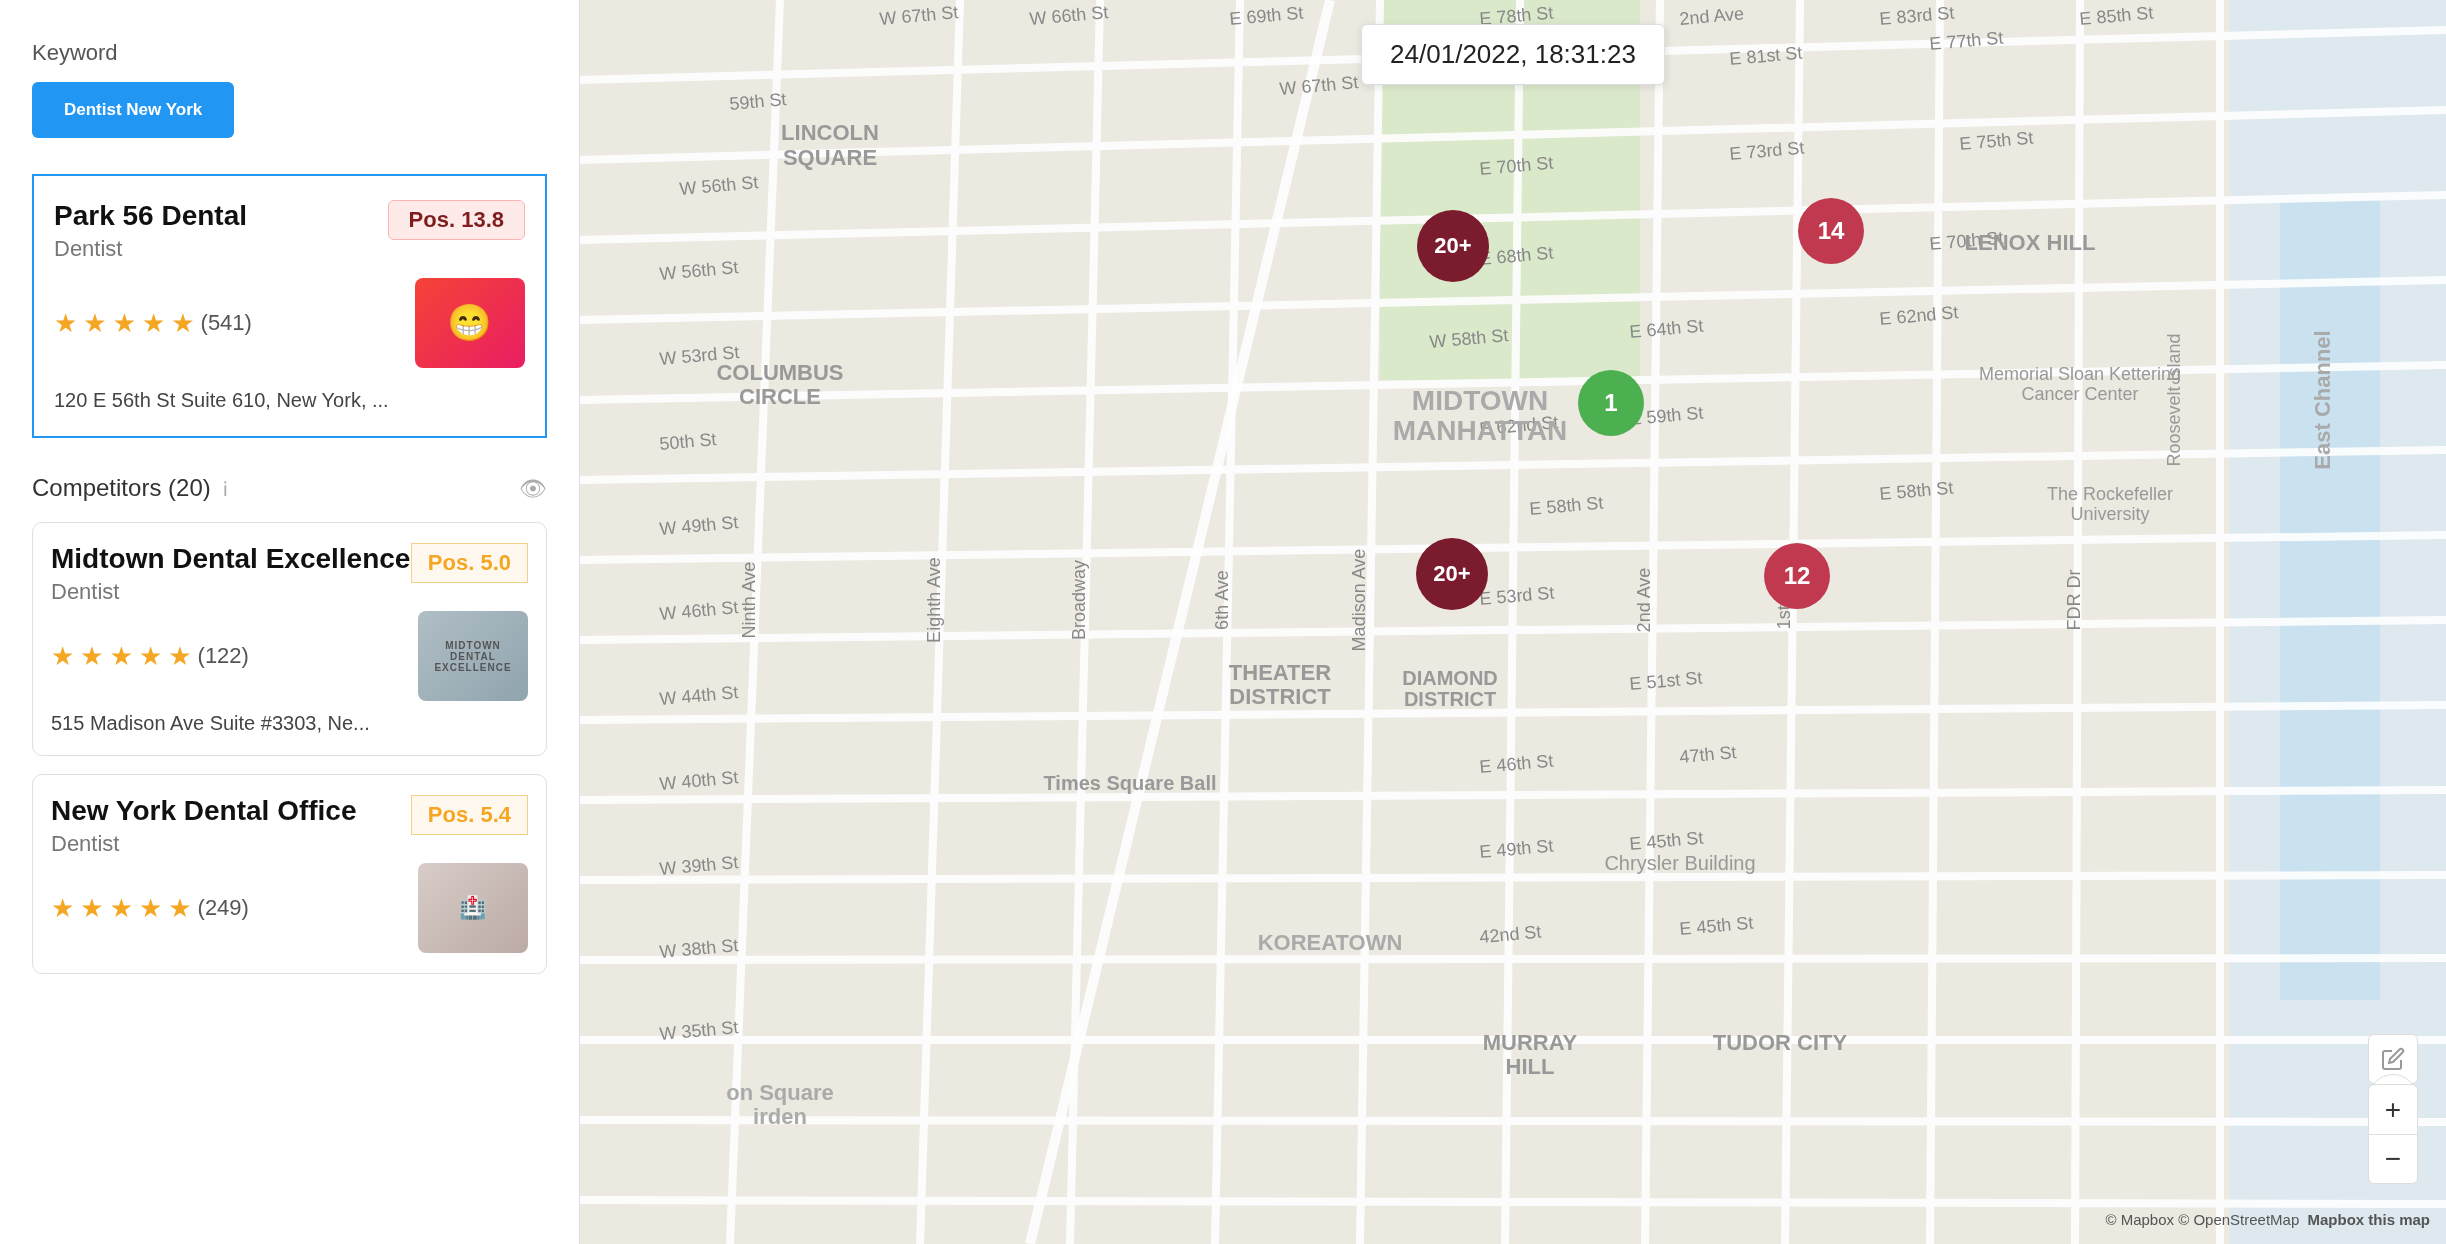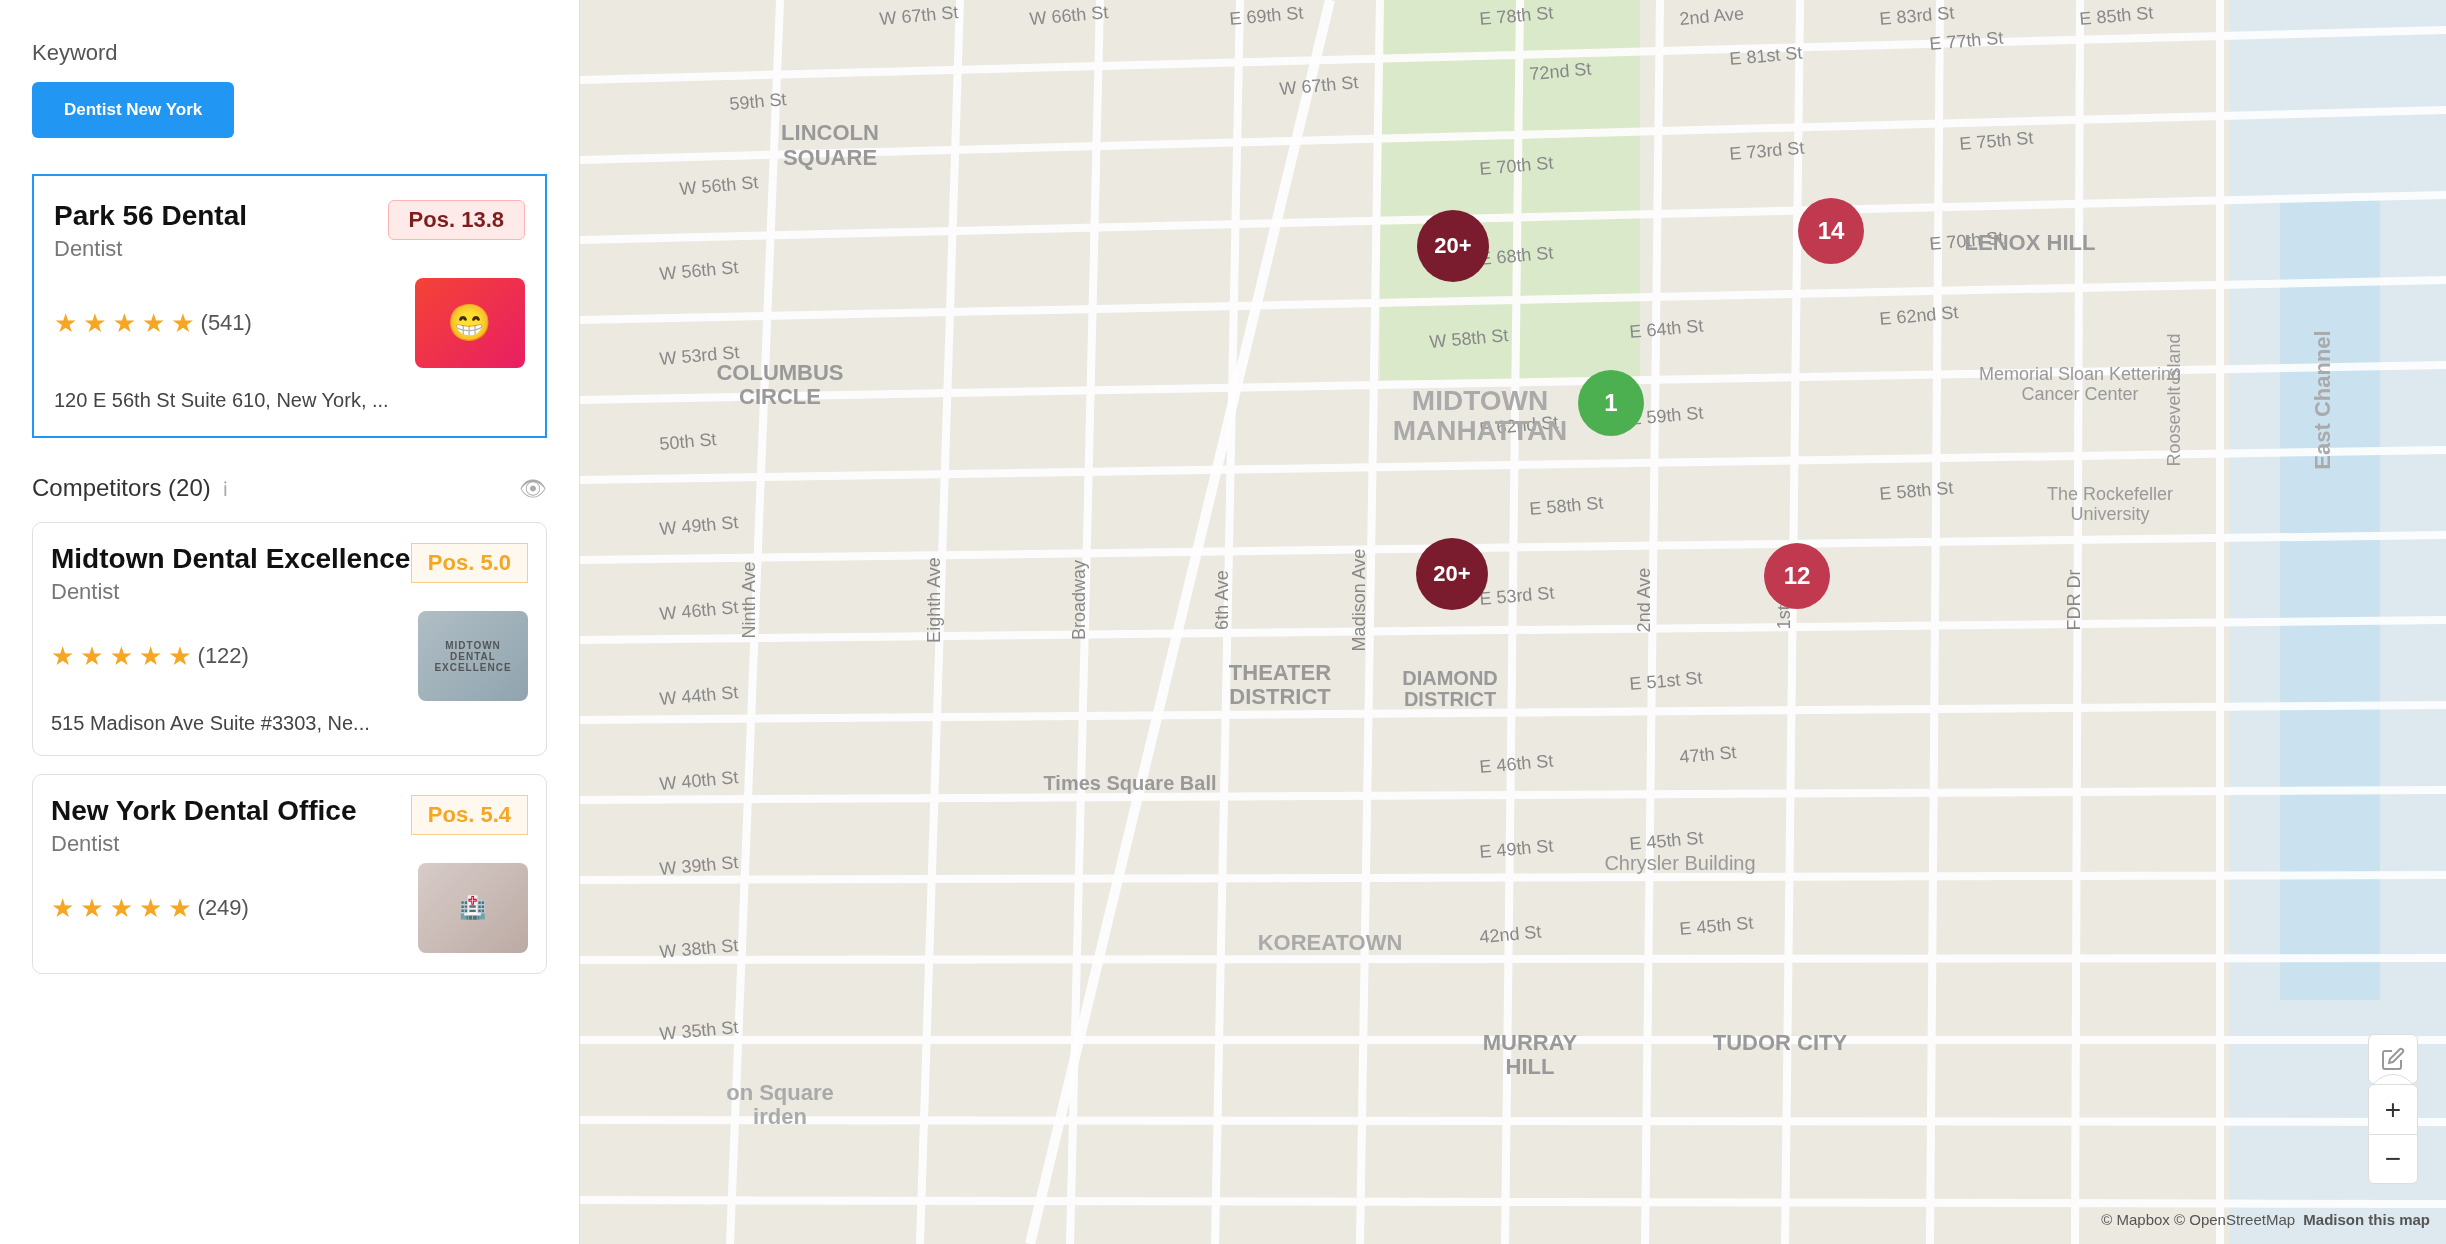--- a/index.html
+++ b/index.html
@@ -531,20 +531,21 @@
     <span>1</span>
   </div>
   <div class="map-pin pin-dark-red" style="top: 538px; left: 836px; width: 72px; height: 72px; font-size: 22px;">
     <span>20+</span>
   </div>
   <div class="map-pin pin-red" style="top: 543px; left: 1184px; width: 66px; height: 66px; font-size: 24px;">
     <span>12</span>
   </div>
 
   
+  <div class="map-timestamp">24/01/2022, 18:31:23</div>
 
   
   <div class="map-edit-btn">
     <svg width="24" height="24" viewBox="0 0 24 24" fill="none" stroke="#999" stroke-width="2">
       <path d="M11 4H4a2 2 0 0 0-2 2v14a2 2 0 0 0 2 2h14a2 2 0 0 0 2-2v-7"></path>
       <path d="M18.5 2.5a2.121 2.121 0 0 1 3 3L12 15l-4 1 1-4 9.5-9.5z"></path>
     </svg>
   </div>
 
   
@@ -554,15 +555,15 @@
 
   
   <div class="map-controls">
     <button class="map-btn">+</button>
     <button class="map-btn">−</button>
   </div>
 
   
   <div class="map-attribution">
     <span>© Mapbox © OpenStreetMap</span>
-    <strong style="cursor:pointer; margin-left:4px;">Madison this map</strong>
+    <strong style="cursor:pointer; margin-left:4px;">Mapbox this map</strong>
   </div>
 </div>
 
 </body></html>

